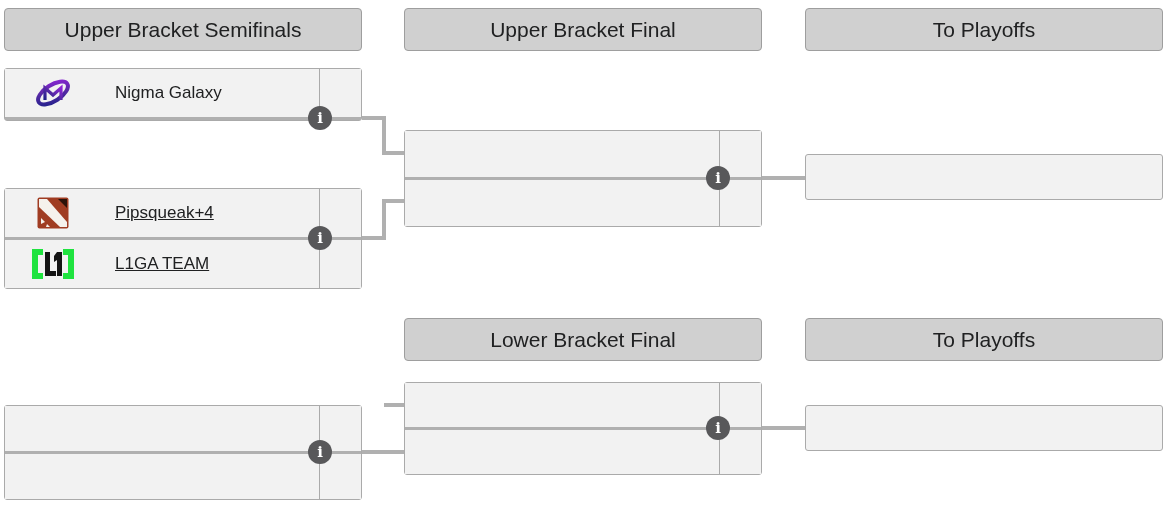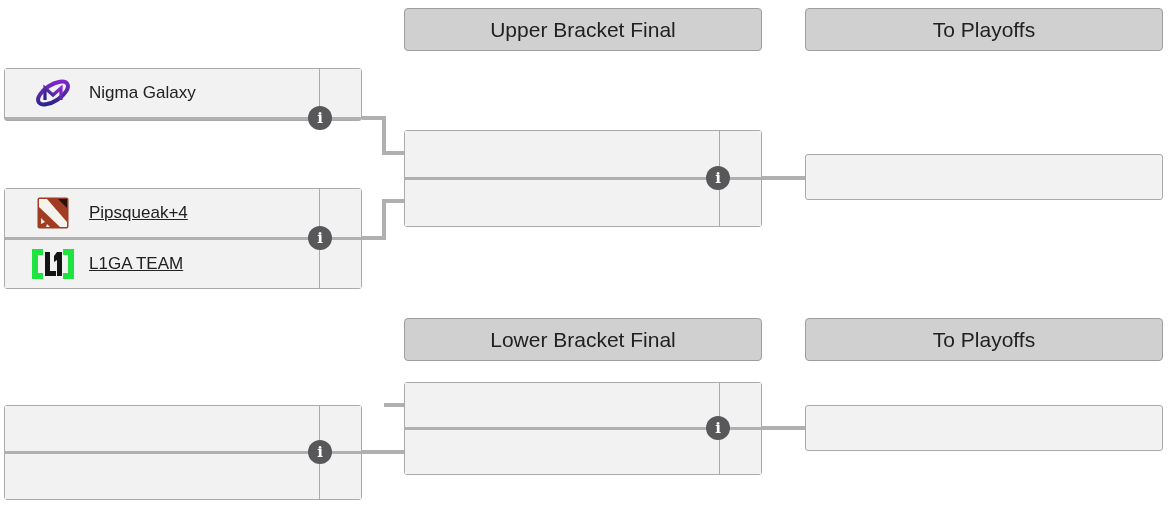--- a/index.html
+++ b/index.html
@@ -49,21 +49,21 @@
   }
   .logo-cell {
     width: 44px;
     margin-left: 26px;
     flex: none;
     display: flex;
     align-items: center;
     justify-content: center;
   }
   .name {
-    margin-left: 14px;
+    margin-left: 40px;
     font-size: 17px;
     white-space: nowrap;
   }
   .score {
     position: absolute;
     right: 0; top: 0; bottom: 0;
     width: 43px;
     display: flex;
     align-items: center;
     justify-content: center;
@@ -109,20 +109,21 @@
     line-height: 1;
     z-index: 5;
     cursor: pointer;
   }
 </style>
 </head>
 <body>
 
 <div id="stage">
 
+  <div class="hdr" style="left:4px; top:8px; width:358px;">Upper Bracket Semifinals</div>
   <div class="hdr" style="left:404px; top:8px; width:358px;">Upper Bracket Final</div>
   <div class="hdr" style="left:805px; top:8px; width:358px;">To Playoffs</div>
 
   <div class="match" style="left:4px; top:68px; width:358px;">
     <div class="trow r48">
       <span class="logo-cell">
         <svg width="40" height="36" viewBox="0 0 40 36" aria-hidden="true">
           <defs>
             <linearGradient id="ngGrad" x1="0%" y1="100%" x2="100%" y2="0%">
               <stop offset="0%" style="stop-color:var(--nigma-blue,#1d2088)"></stop>

